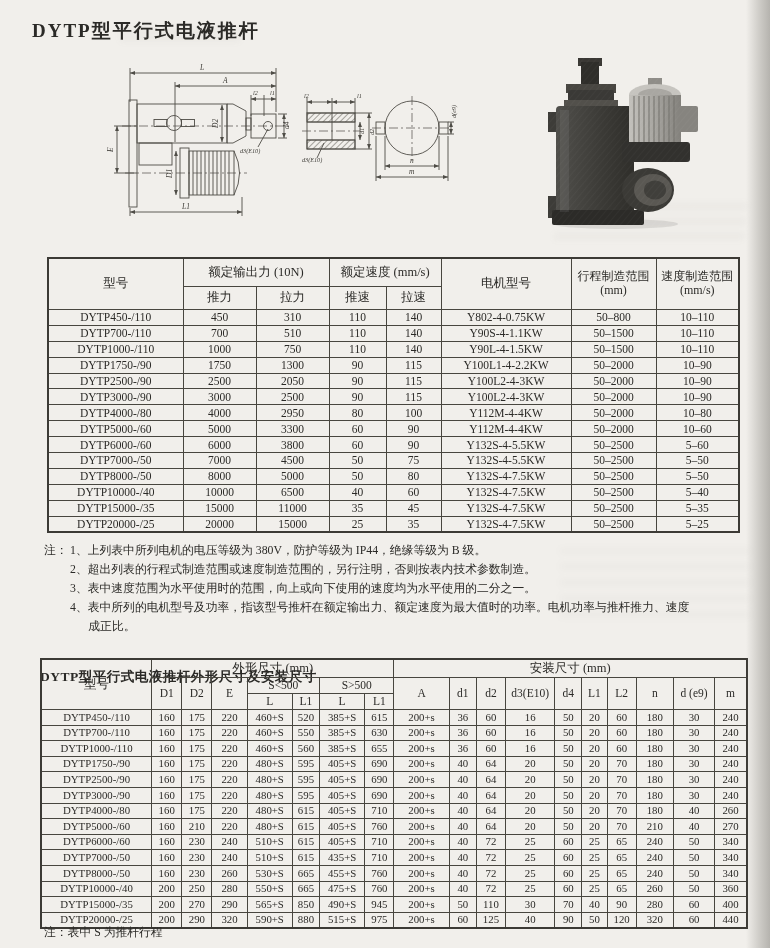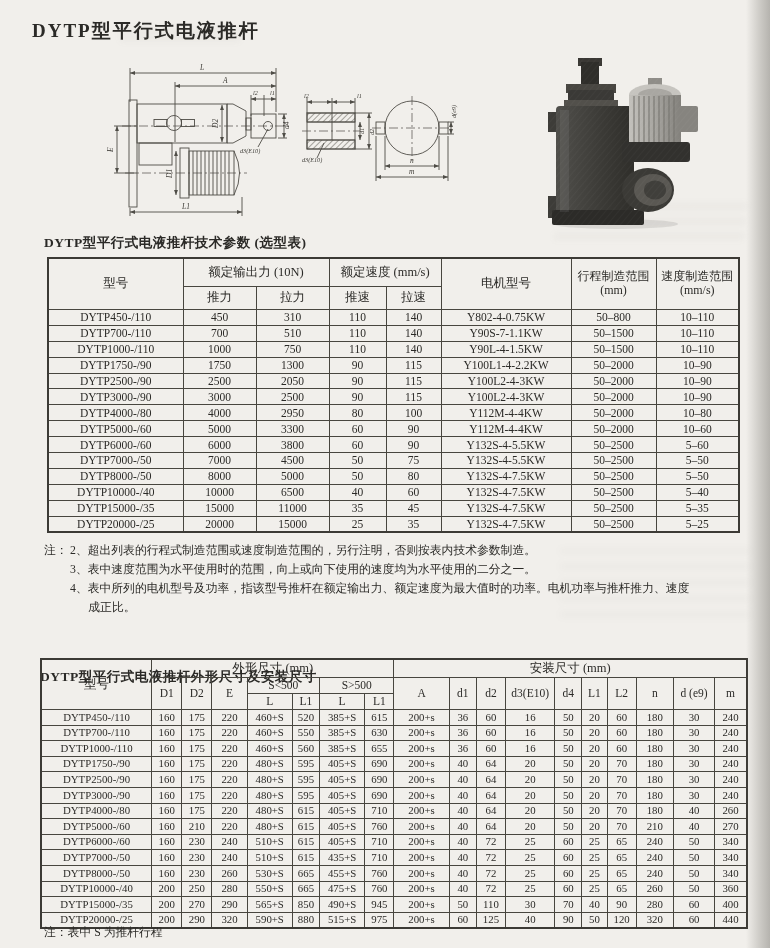--- a/index.html
+++ b/index.html
@@ -251,21 +251,20 @@
     </g>
     <rect x="150" y="52" width="20" height="26" rx="2" fill="#86847f"></rect>
     <rect x="94" y="88" width="68" height="20" rx="3" fill="#32312e"></rect>
     <ellipse cx="120" cy="136" rx="26" ry="22" fill="#3b3a36"></ellipse>
     <ellipse cx="125" cy="136" rx="19" ry="16" fill="#5a5853"></ellipse>
     <ellipse cx="127" cy="136" rx="11" ry="9.5" fill="#403f3b"></ellipse>
     <rect x="32" y="56" width="9" height="102" fill="rgba(255,255,255,0.07)"></rect>
     <rect x="18" y="2" width="156" height="172" fill="url(#tex)"></rect>
   </svg>
 
-  <div class="sec-heading h1pos">DYTP型平行式电液推杆技术参数 (选型表)</div>
 
   <table class="t t1">
     <colgroup>
       <col style="width:135px">
         <col style="width:73px">
         <col style="width:73px">
       <col style="width:57px">
         <col style="width:55px">
         <col style="width:130px">
       <col style="width:85px">
@@ -303,21 +302,21 @@
           <td>Y802-4-0.75KW</td>
           <td>50–800</td>
           <td>10–110</td>
         </tr>
         <tr>
           <td>DYTP700-/110</td>
           <td>700</td>
           <td>510</td>
           <td>110</td>
           <td>140</td>
-          <td>Y90S-7-1.1KW</td>
+          <td>Y90S-4-1.1KW</td>
           <td>50–1500</td>
           <td>10–110</td>
         </tr>
         <tr>
           <td>DYTP1000-/110</td>
           <td>1000</td>
           <td>750</td>
           <td>110</td>
           <td>140</td>
           <td>Y90L-4-1.5KW</td>
@@ -433,20 +432,21 @@
           <td>Y132S-4-7.5KW</td>
           <td>50–2500</td>
           <td>5–25</td>
         </tr>
       </tbody>
   </table>
 
   <div class="notes">
     <div class="notes-label">注：</div>
     <div class="notes-list">
+      <div class="note">1、上列表中所列电机的电压等级为 380V，防护等级为 IP44，绝缘等级为 B 级。</div>
       <div class="note">2、超出列表的行程式制造范围或速度制造范围的，另行注明，否则按表内技术参数制造。</div>
       <div class="note">3、表中速度范围为水平使用时的范围，向上或向下使用的速度均为水平使用的二分之一。</div>
       <div class="note">4、表中所列的电机型号及功率，指该型号推杆在额定输出力、额定速度为最大值时的功率。电机功率与推杆推力、速度成正比。</div>
     </div>
   </div>
 
   <div class="sec-heading h2pos">DYTP型平行式电液推杆外形尺寸及安装尺寸</div>
 
   <table class="t t2">
     <colgroup>

